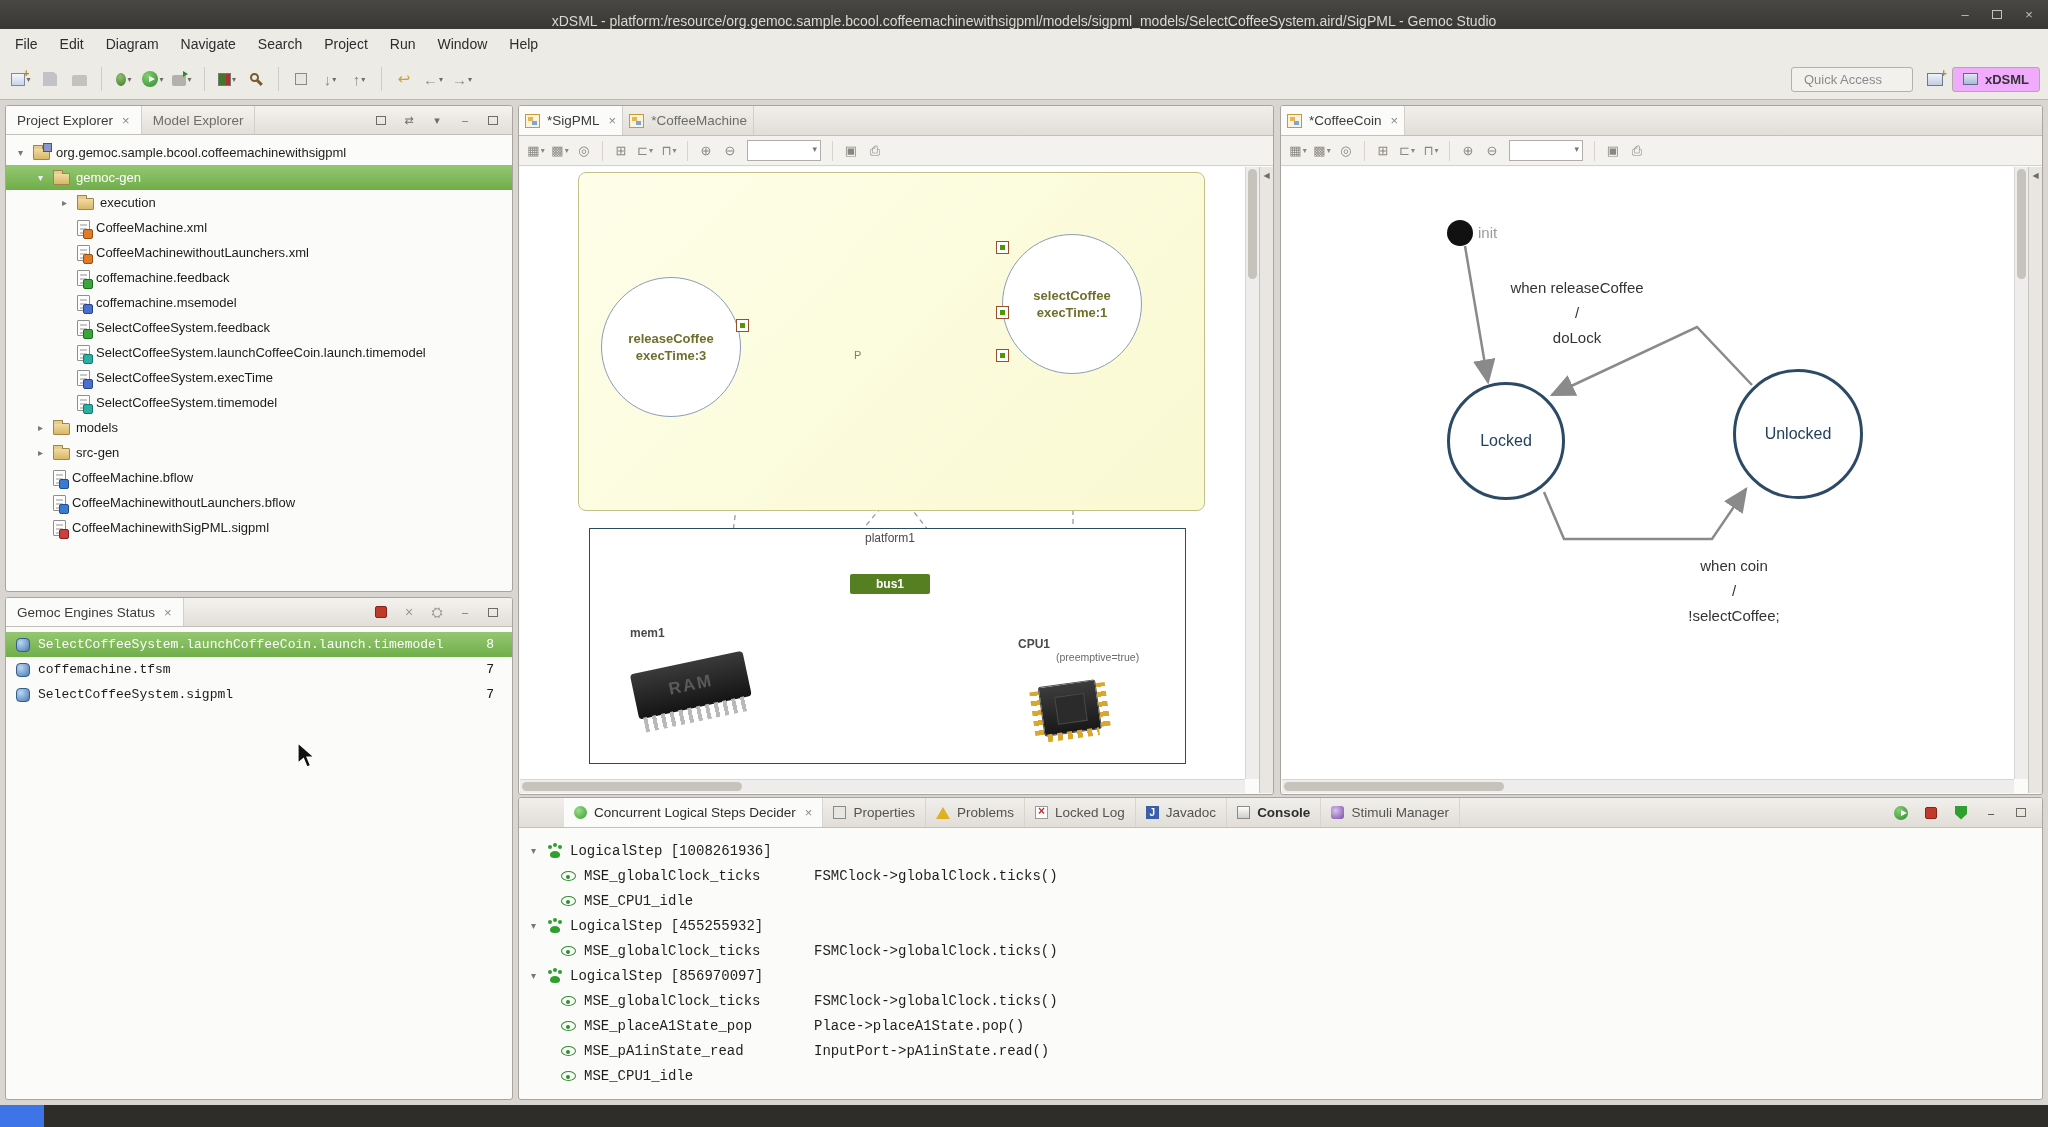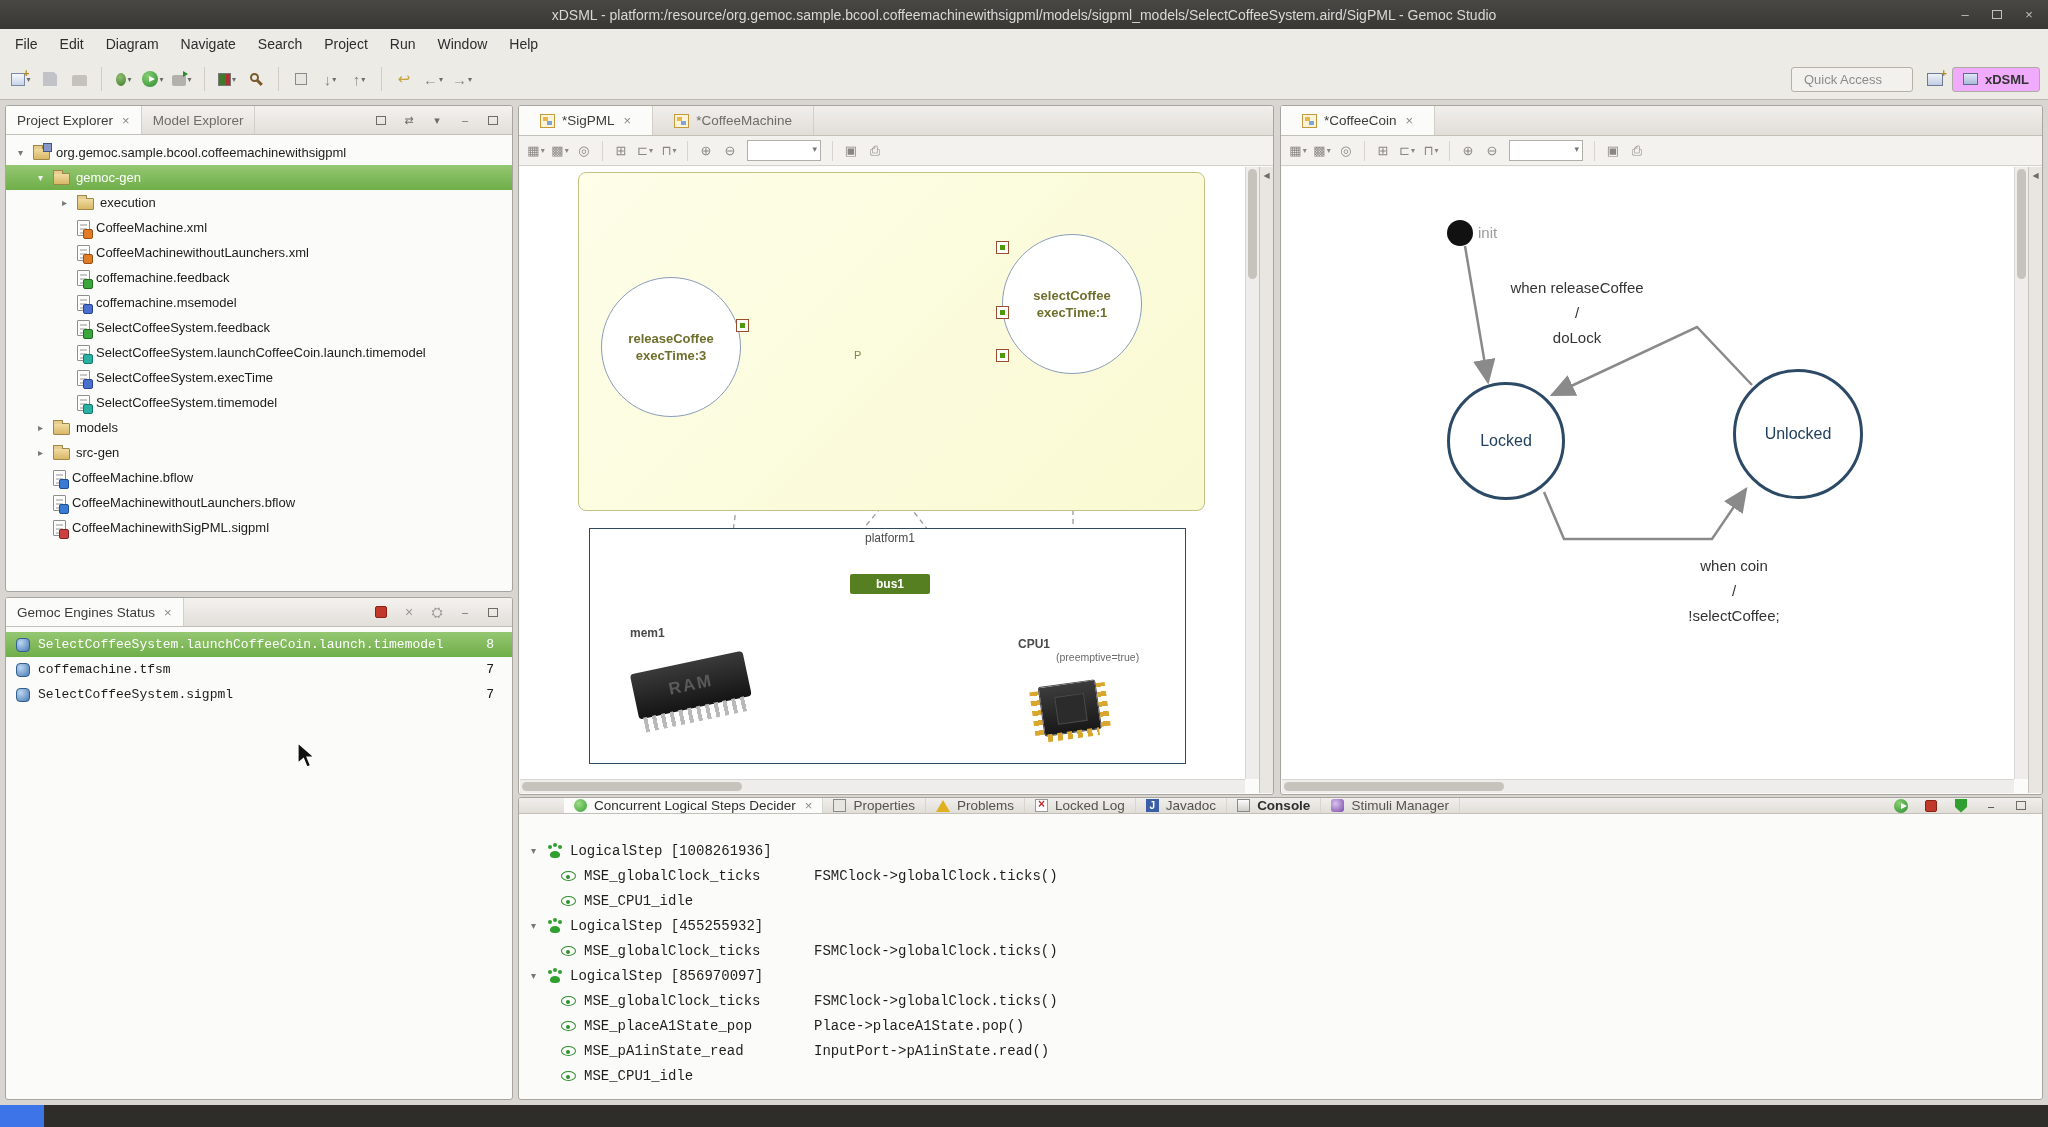--- a/index.html
+++ b/index.html
@@ -1,20 +1,20 @@
 <!DOCTYPE html>
 <html><head>
 <meta charset="utf-8">
 <style>
   * { box-sizing: border-box; margin: 0; padding: 0; }
   html,body { width:2048px; height:1127px; overflow:hidden; }
   body { font-family:"Liberation Sans",sans-serif; background:#d9d6d1; position:relative; font-size:14px; color:#2e2e2e; }
 
   
-  .titlebar { height:29px; background:linear-gradient(#4a4845,#393734); color:#d9d8d5; display:flex; align-items:center; justify-content:center; position:relative; font-size:14px; }
+  .titlebar { height:29px; background:linear-gradient(#4a4845,#393734); color:#d9d8d5; display:flex; align-items:flex-end; justify-content:center; position:relative; font-size:14px; }
   .win-controls { position:absolute; right:12px; top:0; height:100%; display:flex; gap:18px; align-items:center; color:#c3c1bd; }
   .wc { width:14px; text-align:center; cursor:default; font-size:13px; }
   .wbox { display:inline-block; width:10px; height:9px; border:1.5px solid #c3c1bd; }
 
   
   .menubar { height:30px; background:#edebe6; display:flex; align-items:center; padding-left:4px; font-size:14px; color:#2d2d2d; }
   .menu-item { padding:5px 11px; border-radius:2px; }
 
   
   .toolbar { height:41px; background:#edebe6; border-bottom:1px solid #bcb9b3; display:flex; align-items:center; padding:0 8px; gap:3px; }
@@ -77,21 +77,21 @@
   
   .erow { height:25px; display:flex; align-items:center; gap:8px; padding-left:10px; font-family:"Liberation Mono",monospace; font-size:13px; color:#1c1c1c; }
   .erow.selected { background:linear-gradient(#95c772,#6fae49); color:#fff; }
   .icon-engine { width:14px; height:14px; border-radius:4px; background:radial-gradient(circle at 30% 30%,#bcd7f2,#4a7ab5); border:1px solid #335f8e; flex:none; }
   .ecount { margin-left:auto; margin-right:18px; }
   .stop-red { width:12px; height:12px; background:#c0392b; border:1px solid #8a2315; border-radius:2px; }
   .x-gray { color:#9b9893; font-size:14px; }
 
   
   .etabbar { height:30px; background:linear-gradient(#f1efec,#e1ded8); border-bottom:1px solid #c3c0ba; display:flex; align-items:stretch; }
-  .etab { display:flex; align-items:center; gap:7px; padding:0 21px; font-size:13.5px; color:#3c3c3c; border-right:1px solid #d2cfc9; }
+  .etab { display:flex; align-items:center; gap:7px; padding:0 6px; font-size:13.5px; color:#3c3c3c; border-right:1px solid #d2cfc9; }
   .etab.active { background:#fbfbfa; }
   .etab.inactive { color:#6e6c68; }
   .icon-diagram { width:15px; height:14px; background:#fdf3d8; border:1px solid #c49a3c; position:relative; flex:none; }
   .icon-diagram::before { content:""; position:absolute; left:2px; top:2px; width:5px; height:4px; background:#e8b64c; }
   .icon-diagram::after { content:""; position:absolute; right:2px; bottom:2px; width:5px; height:4px; background:#7ba6d8; }
   .dtoolbar { height:30px; background:#f4f2ee; border-bottom:1px solid #d4d1cb; display:flex; align-items:center; padding:0 7px; gap:4px; color:#8a8782; }
   .dico { height:22px; min-width:20px; display:flex; align-items:center; justify-content:center; font-size:13px; gap:1px; }
   .dico .dd { font-size:8px; }
   .zoom-combo { width:74px; height:21px; background:#fff; border:1px solid #b2afa9; position:relative; margin:0 3px; }
   .zoom-combo::after { content:"▾"; position:absolute; right:3px; top:3px; font-size:9px; color:#777; }
@@ -125,21 +125,21 @@
   .chip-cpu .pins-l { left:0; } .chip-cpu .pins-r { right:0; }
   .chip-cpu .pins-b { position:absolute; left:12px; bottom:0; width:52px; height:8px; background:repeating-linear-gradient(90deg,#d9a62e 0 5px,transparent 5px 10px); }
 
   
   .state-circle { position:absolute; border-radius:50%; background:#fff; border:3px solid #2c4a66; color:#23415e; display:flex; align-items:center; justify-content:center; font-size:16px; }
   .init-dot { position:absolute; left:165px; top:53px; width:26px; height:26px; border-radius:50%; background:#111; }
   .init-label { position:absolute; left:196px; top:57px; color:#9a9a9a; font-size:15px; }
   .tlabel-block { position:absolute; text-align:center; font-size:15px; color:#333; line-height:25px; width:180px; }
 
   
-  .btabbar { height:16px; background:linear-gradient(#f1efec,#e1ded8); border-bottom:1px solid #c3c0ba; display:flex; align-items:stretch;padding-left:45px; }
+  .btabbar { height:30px; background:linear-gradient(#f1efec,#e1ded8); border-bottom:1px solid #c3c0ba; display:flex; align-items:stretch;padding-left:45px; }
   .btab { display:flex; align-items:center; gap:7px; padding:0 10px; font-size:13.5px; color:#55534f; border-right:1px solid #d8d5cf; }
   .btab.active { background:#fbfbfa; color:#2e2e2e; }
   .btab.bold { font-weight:bold; color:#2e2e2e; }
   .mini { width:13px; height:13px; flex:none; }
   .mini.decider { border-radius:50%; background:radial-gradient(circle at 35% 35%, #9fdc8a, #2fa02f); }
   .mini.properties { background:#e8e6e0; border:1px solid #8a8a8a; }
   .mini.problems { width:0; height:0; border-left:7px solid transparent; border-right:7px solid transparent; border-bottom:12px solid #e0b020; background:none; }
   .mini.errorlog { background:#fdfdfd; border:1px solid #9a9a9a; position:relative; }
   .mini.errorlog::after { content:"×"; position:absolute; left:2px; top:-3px; color:#c03030; font-weight:bold; font-size:12px; }
   .mini.javadoc { background:#3a5fa8; color:#fff; font-size:10px; font-weight:bold; text-align:center; line-height:13px; }

